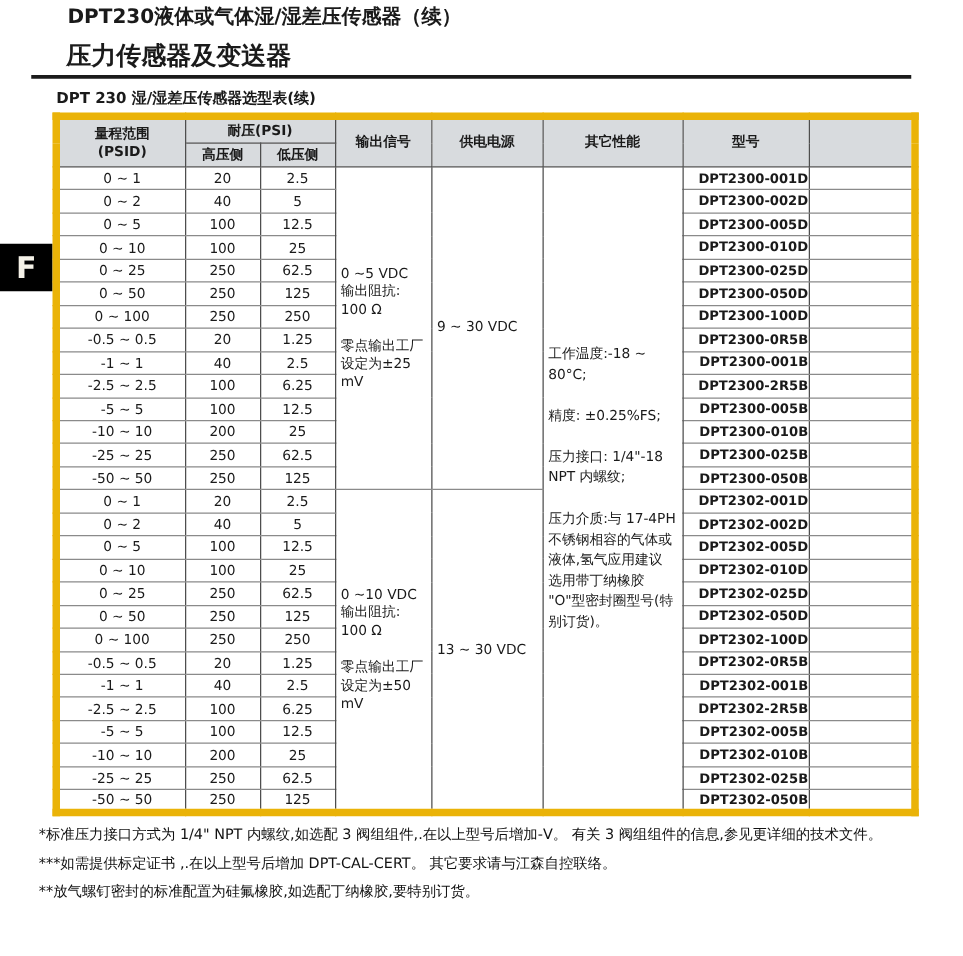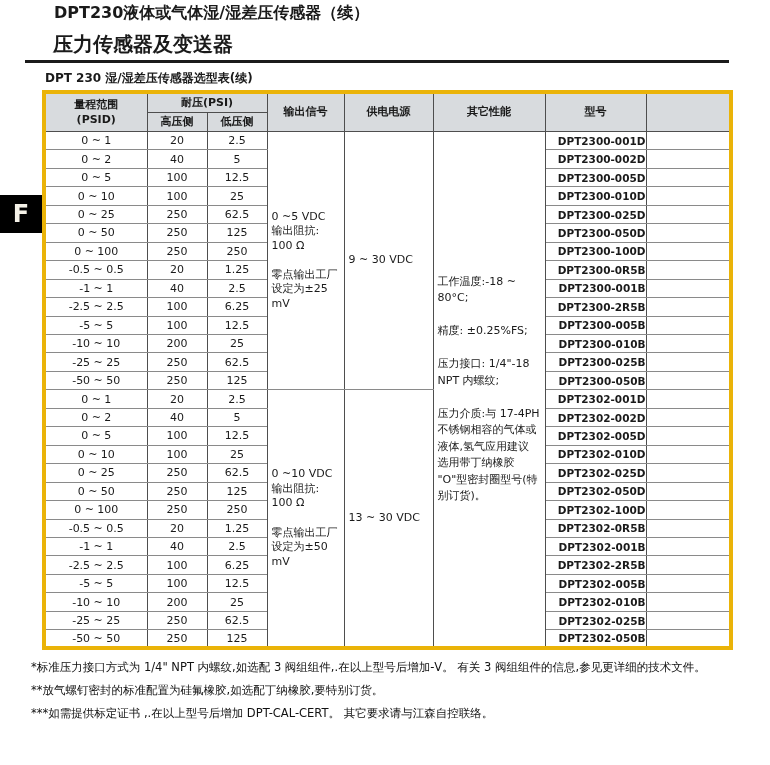--- a/index.html
+++ b/index.html
@@ -10,21 +10,21 @@
   .title    { position:absolute; left:54px; top:3px;  font-size:16px; font-weight:bold; white-space:nowrap; }
   .subtitle { position:absolute; left:53px; top:31px; font-size:20px; font-weight:bold; white-space:nowrap; }
   .rule     { position:absolute; left:25px; top:60px; width:704px; height:3px; background:#1b1b1b; }
   .caption  { position:absolute; left:45px; top:70px; font-size:12px; font-weight:bold; white-space:nowrap; }
   .ftab {
     position:absolute; left:0; top:195px; width:42px; height:38px; background:#000000;
     color:#f5f2e8; font-size:24px; font-weight:bold;
     display:flex; align-items:center; justify-content:center;
   }
   .tbl-wrap { position:absolute; left:42px; top:90px; }
-  table { border-collapse:collapse; table-layout:fixed; width:687px; border:4px solid #eab308; }
+  table { border-collapse:collapse; table-layout:fixed; width:687px; border:6px solid #eab308; }
   th, td {
     border:1px solid #4e4e4e; font-size:11px; vertical-align:middle;
     padding:0; overflow:hidden;
   }
   td { border-top-color:#8a8a8a; border-bottom-color:#8a8a8a; }
   thead th { background:#d8dbde; font-weight:bold; text-align:center; height:18px; white-space:pre-line; line-height:1.3; }
   thead tr.h2 th { height:18px;margin-left:12px; }
   tbody tr { height:18.46px; }
   td.c { text-align:center; }
   td.model { font-weight:bold; font-size:10.5px; text-align:right; letter-spacing:0; }
@@ -300,17 +300,17 @@
             <td class="c">125</td>
             <td class="model">DPT2302-050B</td>
             <td class="c"></td>
           </tr>
         </tbody>
     </table>
   </div>
 
   <div class="footnotes">
     <p>*标准压力接口方式为 1/4" NPT 内螺纹,如选配 3 阀组组件,.在以上型号后增加-V。 有关 3 阀组组件的信息,参见更详细的技术文件。</p>
+    <p>***如需提供标定证书 ,.在以上型号后增加 DPT-CAL-CERT。 其它要求请与江森自控联络。</p>
     <p>**放气螺钉密封的标准配置为硅氟橡胶,如选配丁纳橡胶,要特别订货。</p>
-    <p>***如需提供标定证书 ,.在以上型号后增加 DPT-CAL-CERT。 其它要求请与江森自控联络。</p>
   </div>
 
 </div>
 
 </body></html>

